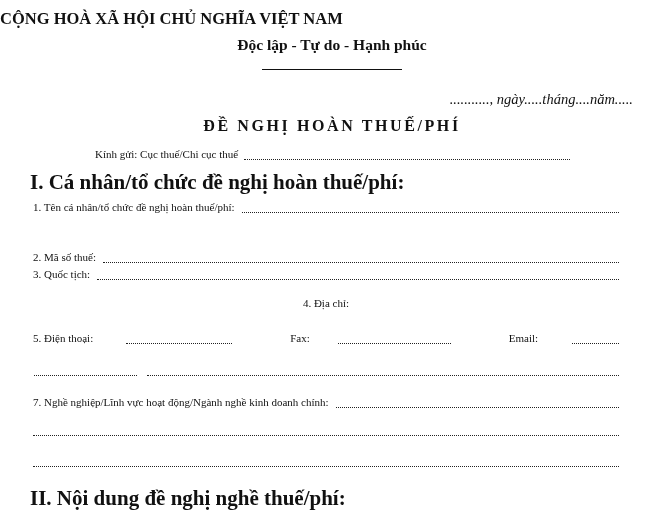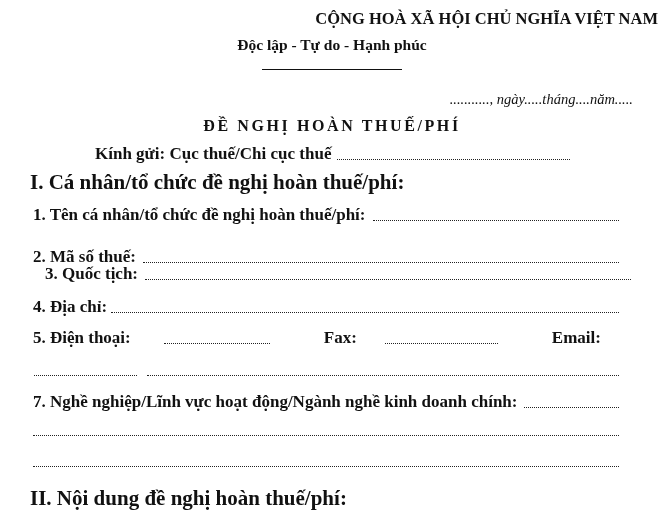--- a/index.html
+++ b/index.html
@@ -11,21 +11,21 @@
       width: 658px;
       height: 513px;
       position: relative;
       overflow: hidden;
       font-family: "Liberation Serif", serif;
       color: #111111;
     }
     .abs { position: absolute; white-space: nowrap; }
     .nation {
       left: 0; width: 658px; top: 9px;
-      text-align: right;
+      text-align: left;
       font-weight: bold;
       font-size: 16.5px;
       letter-spacing: 0px;
     }
     .motto {
       left: 0; width: 664px; top: 36px;
       text-align: center;
       font-weight: bold;
       font-size: 15.5px;
     }
@@ -40,24 +40,23 @@
     }
     .title {
       left: 0; width: 664px; top: 117px;
       text-align: center;
       font-weight: bold;
       font-size: 16px;
       letter-spacing: 2.6px;
     }
     .line {
       display: flex;
-      align-items: flex-start;
-      font-size: 17px;
+      align-items: center;
+      font-size: 11px;
       height: 20px;
-      font-weight: bold;
     }
     .line .lbl { white-space: nowrap; }
     .dots {
       flex: 1 1 auto;
       height: 0;
       border-bottom: 1.2px dotted #222;
       margin-left: 3px;
       align-self: flex-end;
       margin-bottom: 4px;
     }
@@ -83,36 +82,36 @@
 
 <div class="abs title">ĐỀ NGHỊ HOÀN THUẾ/PHÍ</div>
 
 <div class="abs line" style="left:95px; top:144px; width:475px;">
   <span class="lbl">Kính gửi: Cục thuế/Chi cục thuế</span>
   <span class="dots" style="margin-left:6px;"></span>
 </div>
 
 <div class="abs heading" style="left:30px; top:170px;">I. Cá nhân/tổ chức đề nghị hoàn thuế/phí:</div>
 
-<div class="abs line" style="left:33px; top:205px; width:586px;">
+<div class="abs line" style="left:33px; top:197px; width:586px;">
   <span class="lbl">1. Tên cá nhân/tổ chức đề nghị hoàn thuế/phí:</span>
   <span class="dots" style="margin-left:7px;"></span>
 </div>
 
 <div class="abs line" style="left:33px; top:247px; width:586px;">
   <span class="lbl">2. Mã số thuế:</span>
   <span class="dots" style="margin-left:7px;"></span>
 </div>
 
-<div class="abs line" style="left:33px; top:264px; width:586px;margin-left:12px;">
+<div class="abs line" style="left:33px; top:264px; width:586px;">
   <span class="lbl">3. Quốc tịch:</span>
   <span class="dots" style="margin-left:7px;"></span>
 </div>
 
-<div class="abs line" style="left:33px; top:297px; width:586px;">
+<div class="abs line" style="left:33px; top:297px; width:586px;flex-direction:column;">
   <span class="lbl">4. Địa chỉ:</span>
   <span class="dots" style="margin-left:4px;"></span>
 </div>
 
 <div class="abs line" style="left:33px; top:328px; width:586px;gap:27px;">
   <span class="lbl">5. Điện thoại:</span>
   <span class="dots fixed" style="width:106px; margin-left:6px;"></span>
   <span class="gap"></span>
   <span class="lbl">Fax:</span>
   <span class="dots fixed" style="width:113px; margin-left:1px;"></span>
@@ -128,13 +127,13 @@
 </div>
 
 <div class="abs line" style="left:33px; top:392px; width:586px;">
   <span class="lbl">7. Nghề nghiệp/Lĩnh vực hoạt động/Ngành nghề kinh doanh chính:</span>
   <span class="dots" style="margin-left:7px;"></span>
 </div>
 
 <div class="abs blank-line" style="left:33px; top:435px; width:586px;"></div>
 <div class="abs blank-line" style="left:33px; top:466px; width:586px;"></div>
 
-<div class="abs heading" style="left:30px; top:486px;">II. Nội dung đề nghị hoàn thuế/phí:</div>
+<div class="abs heading" style="left:30px; top:486px;">II. Nội dung đề nghị nghề thuế/phí:</div>
 
 </body></html>

